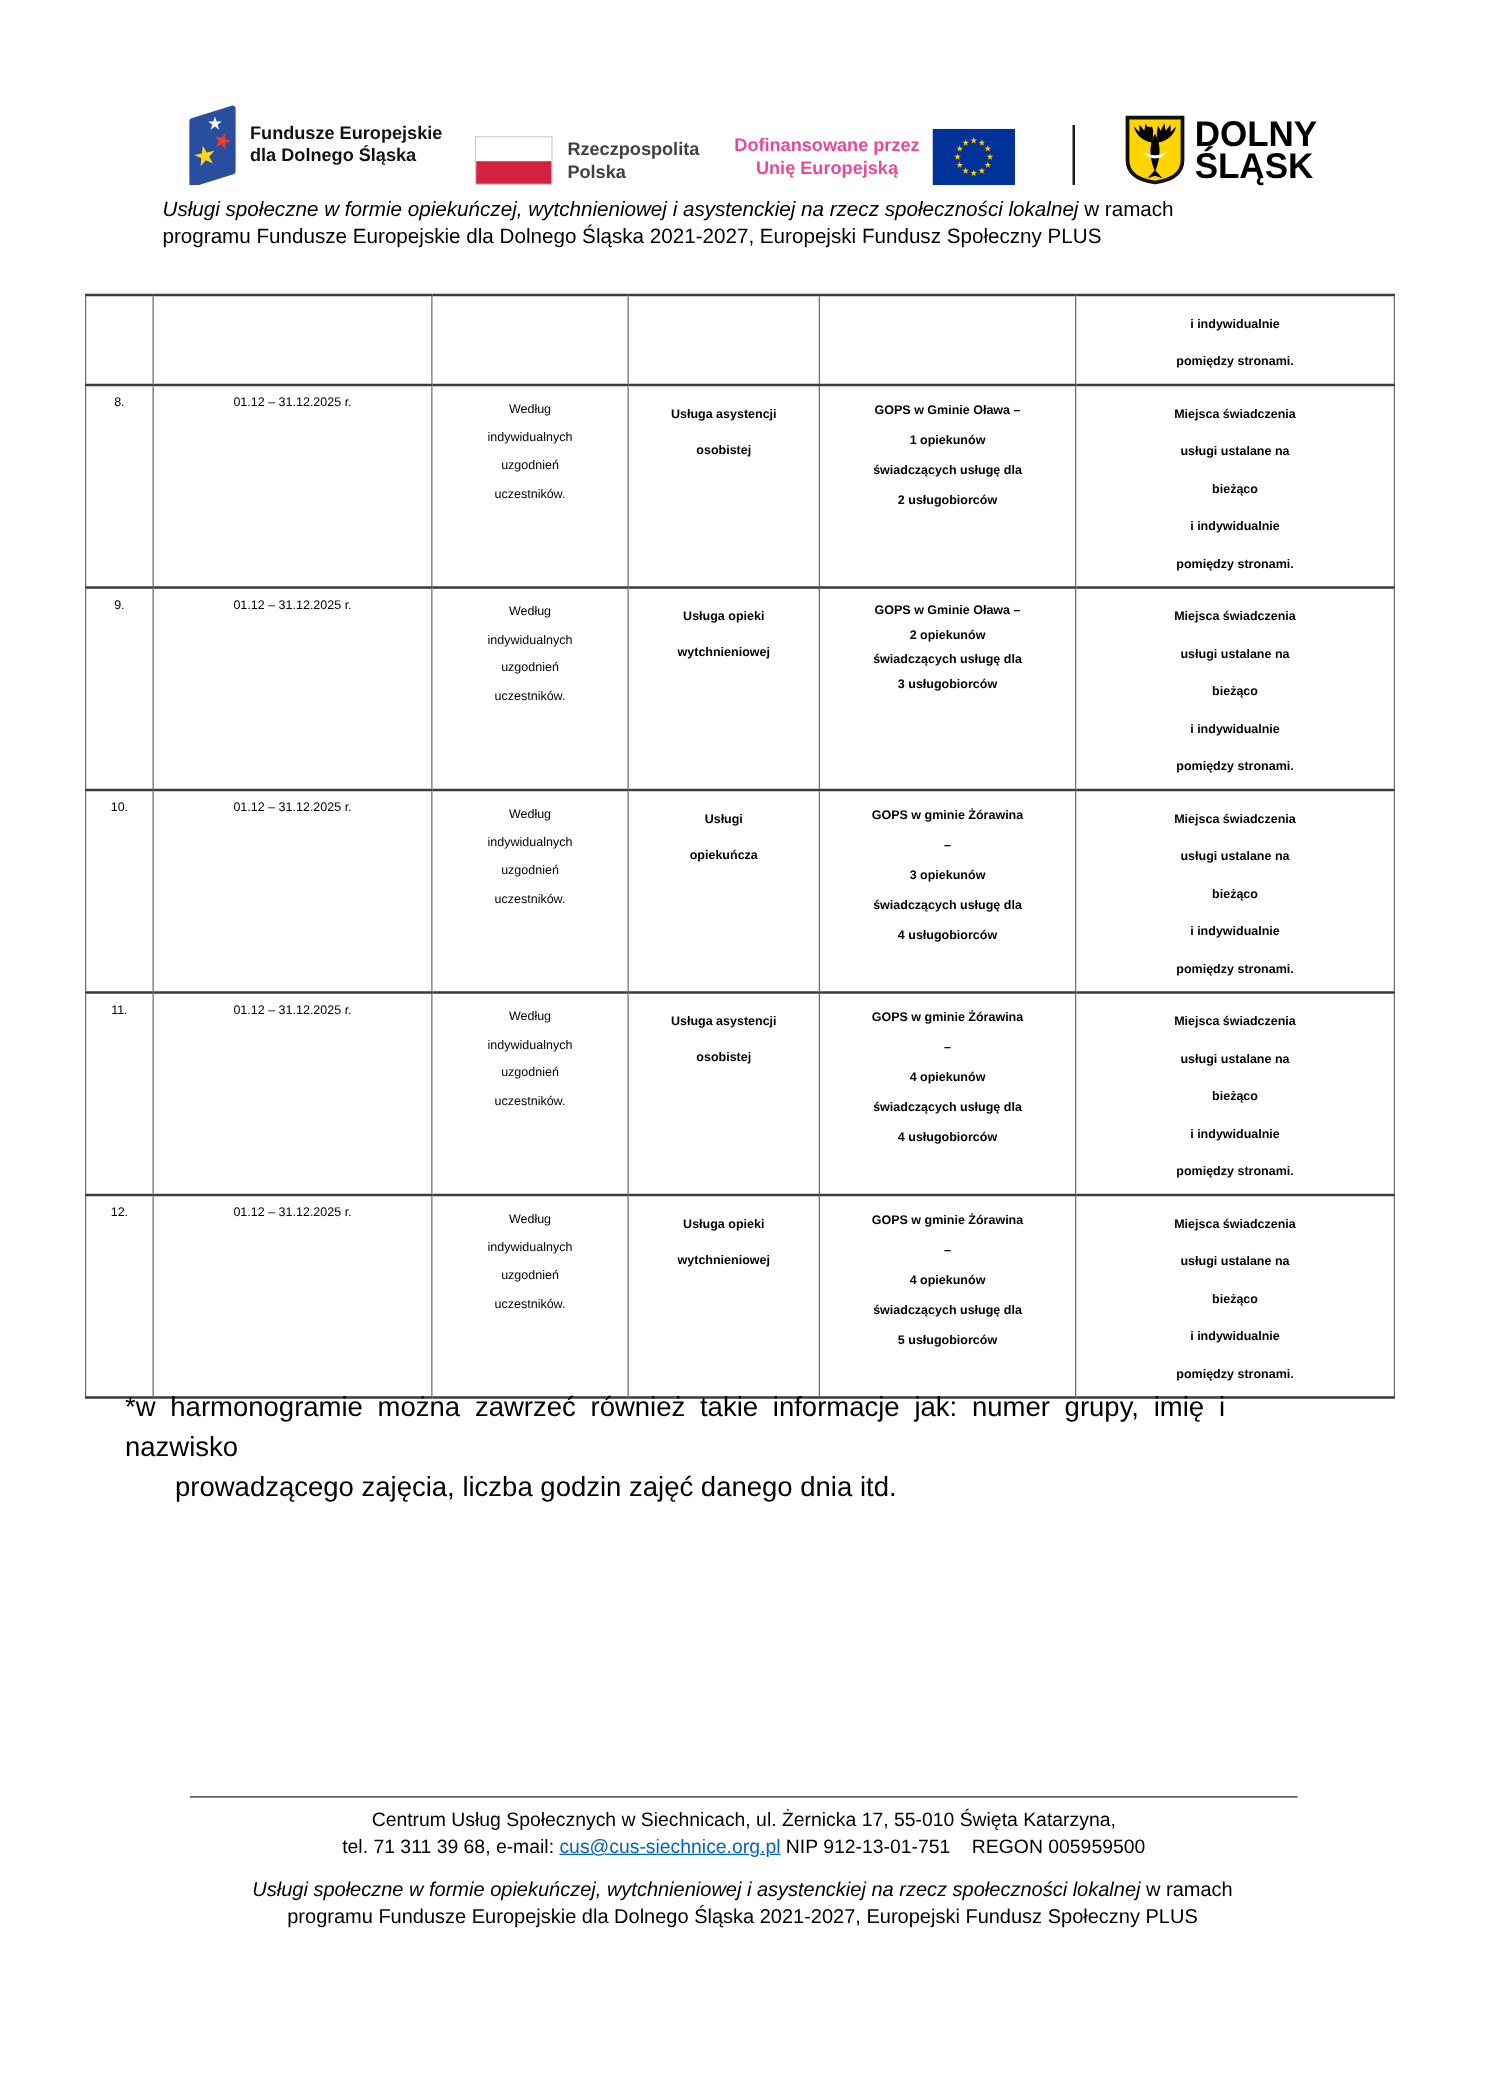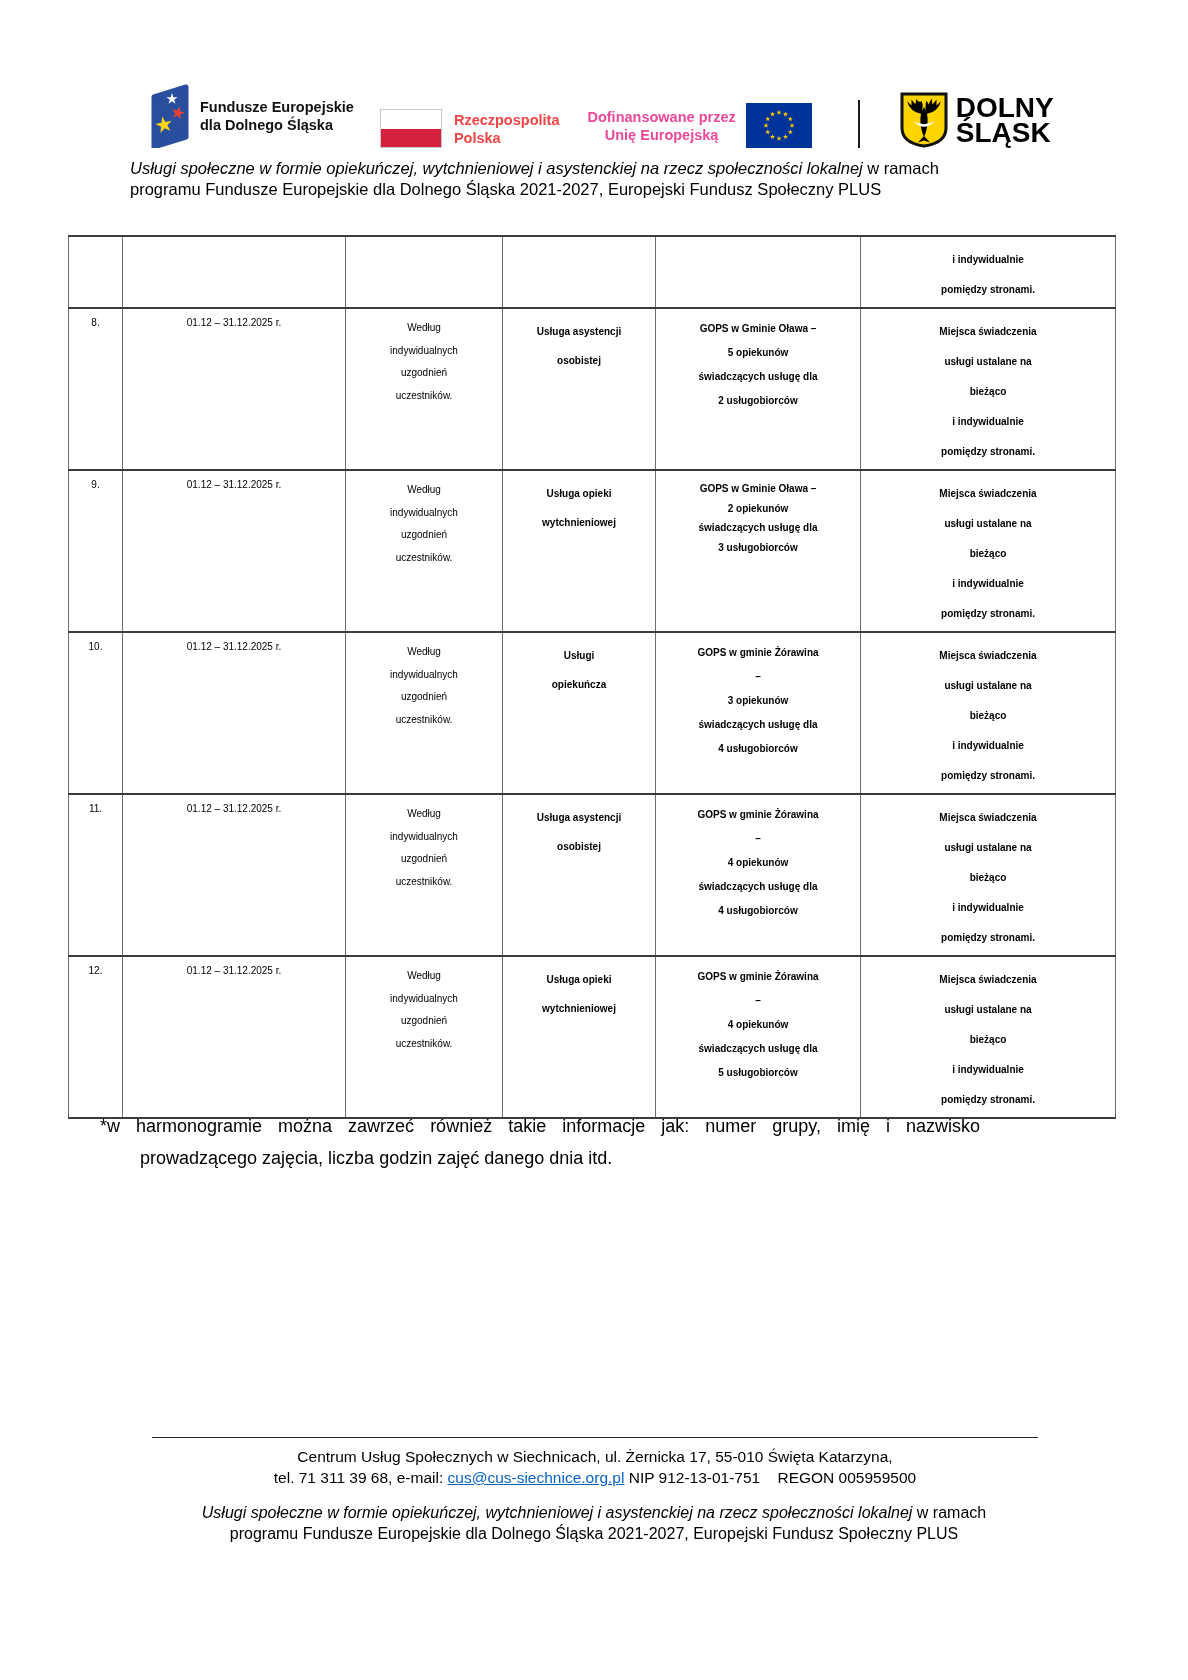--- a/index.html
+++ b/index.html
@@ -9,21 +9,21 @@
     color:#000;
   }
   
   .logos{position:absolute;left:148px;top:82px;height:66px;display:flex;align-items:flex-end;}
   .logo-block{display:flex;align-items:center;}
   .logo-fe .txt{margin-left:10px;font-size:14.5px;font-weight:bold;line-height:18px;color:#111;}
   .logo-pl{margin-left:26px;}
   .pl-flag{width:62px;height:39px;border:1px solid #c9c9c9;box-sizing:border-box;}
   .pl-flag .w{height:50%;background:#fff;}
   .pl-flag .r{height:50%;background:#d4213d;}
-  .logo-pl .txt{margin-left:12px;font-size:14.5px;font-weight:bold;line-height:18px;color:#ef4444;}
+  .logo-pl .txt{margin-left:12px;font-size:14.5px;font-weight:bold;line-height:18px;color:#404040;}
   .logo-eu{margin-left:28px;}
   .logo-eu .txt{font-size:14.5px;font-weight:bold;line-height:18px;text-align:center;color:#ec4899;margin-right:10px;}
   .hdr-divider{width:2px;height:48px;background:#1a1a1a;margin-left:46px;}
   .logo-ds{margin-left:40px;}
   .ds-txt{margin-left:8px;font-size:28px;font-weight:bold;letter-spacing:0px;line-height:25px;color:#000;transform:scaleY(1.02);}
   
   .prog-header{position:absolute;left:130px;top:158px;width:860px;font-size:16.5px;line-height:21px;color:#000;}
   .it{font-style:italic;}
   
   table.sched{
@@ -50,21 +50,21 @@
   .line{white-space:nowrap;}
   td.c-sched .line{line-height:22.5px;}
   td.c-serv{font-weight:bold;}
   td.c-serv .line{line-height:29px;}
   td.c-prov{font-weight:bold;font-size:15.5px;}
   td.c-prov .line{line-height:24px;}
   td.c-prov.tight .line{line-height:19.5px;}
   td.c-place{font-weight:bold;}
   td.c-place .line{line-height:30px;}
   
-  .footnote{position:absolute;left:100px;top:1110px;width:880px;font-size:18px;line-height:32px;}
+  .footnote{position:absolute;left:100px;top:1110px;width:880px;font-size:22px;line-height:32px;}
   .footnote .l1{text-align:justify;text-align-last:justify;}
   .footnote .l2{padding-left:40px;}
   
   .footer-rule{position:absolute;left:152px;top:1437px;width:886px;border-top:1.6px solid #222;}
   .footer-contact{position:absolute;left:152px;top:1446px;width:886px;text-align:center;font-size:15.5px;line-height:21px;}
   .footer-contact a{color:#0563C1;}
   .footer-program{position:absolute;left:74px;top:1502px;width:1040px;text-align:center;font-size:16px;line-height:21px;}
   .bold{font-weight:bold;}
 </style>
 </head>
@@ -178,21 +178,21 @@
           <div class="line">indywidualnych</div>
           <div class="line">uzgodnień</div>
           <div class="line">uczestników.</div>
         </td>
     <td class="c-serv">
           <div class="line">Usługa asystencji</div>
           <div class="line">osobistej</div>
         </td>
     <td class="c-prov">
           <div class="line">GOPS w Gminie Oława –</div>
-          <div class="line">5 opiekunów</div>
+          <div class="line">1 opiekunów</div>
           <div class="line">świadczących usługę dla</div>
           <div class="line">2 usługobiorców</div>
         </td>
     <td class="c-place">
           <div class="line">Miejsca świadczenia</div>
           <div class="line">usługi ustalane na</div>
           <div class="line">bieżąco</div>
           <div class="line">i indywidualnie</div>
           <div class="line">pomiędzy stronami.</div>
         </td>

